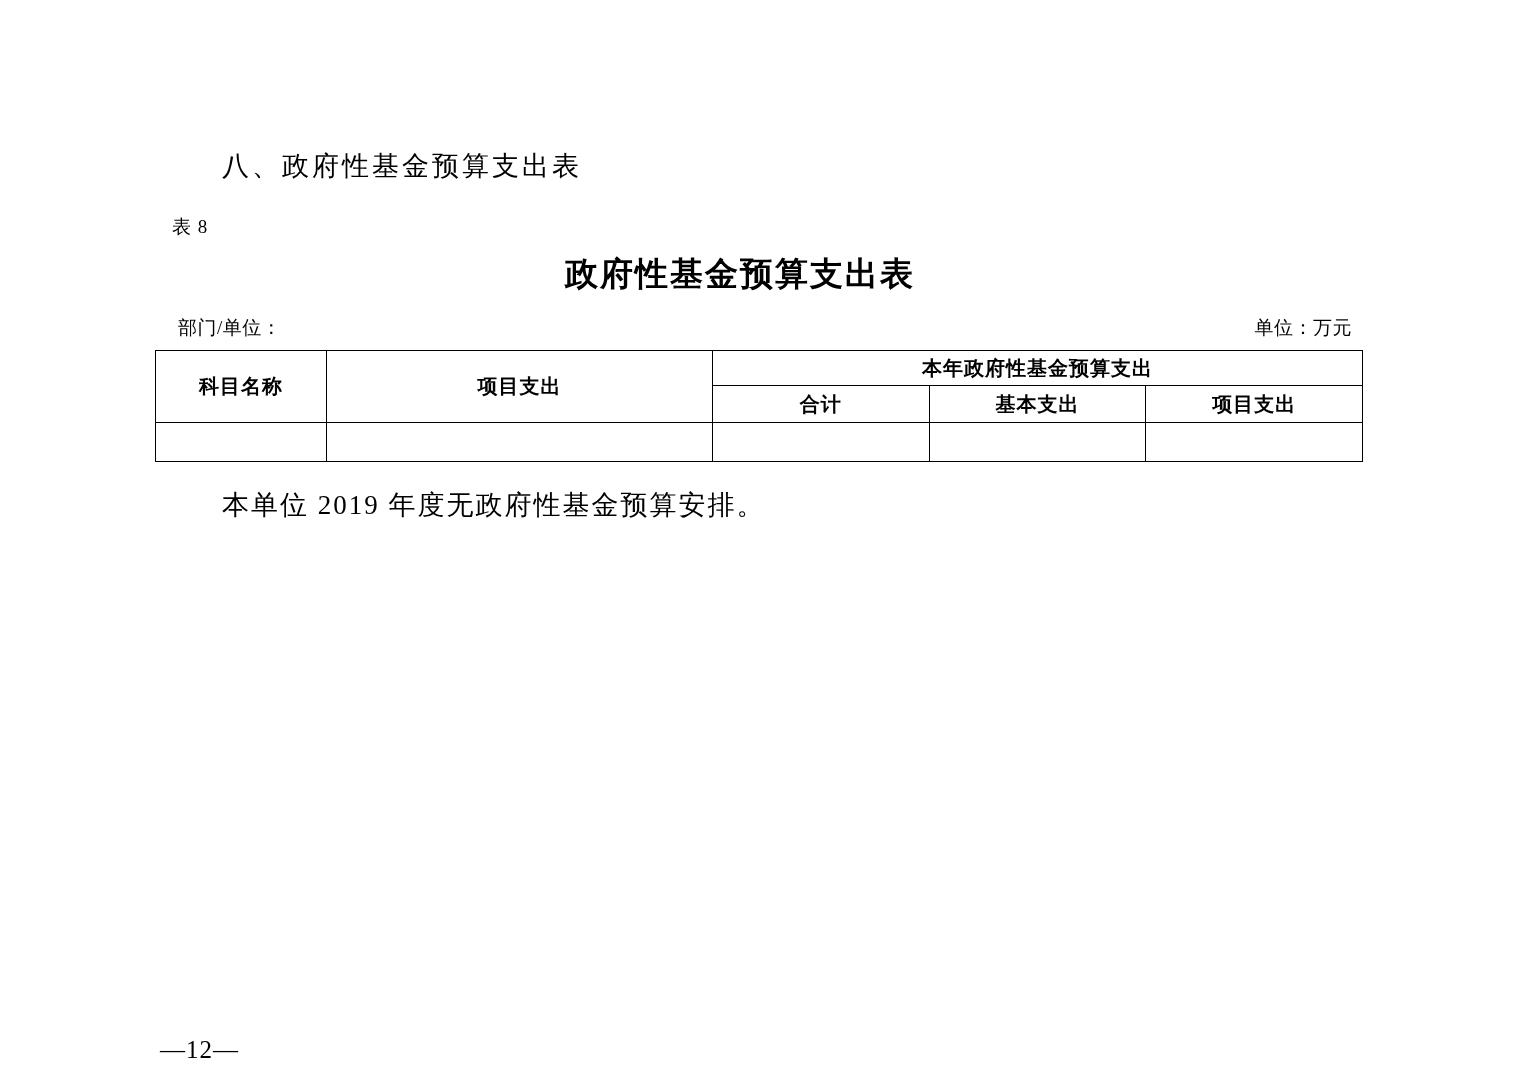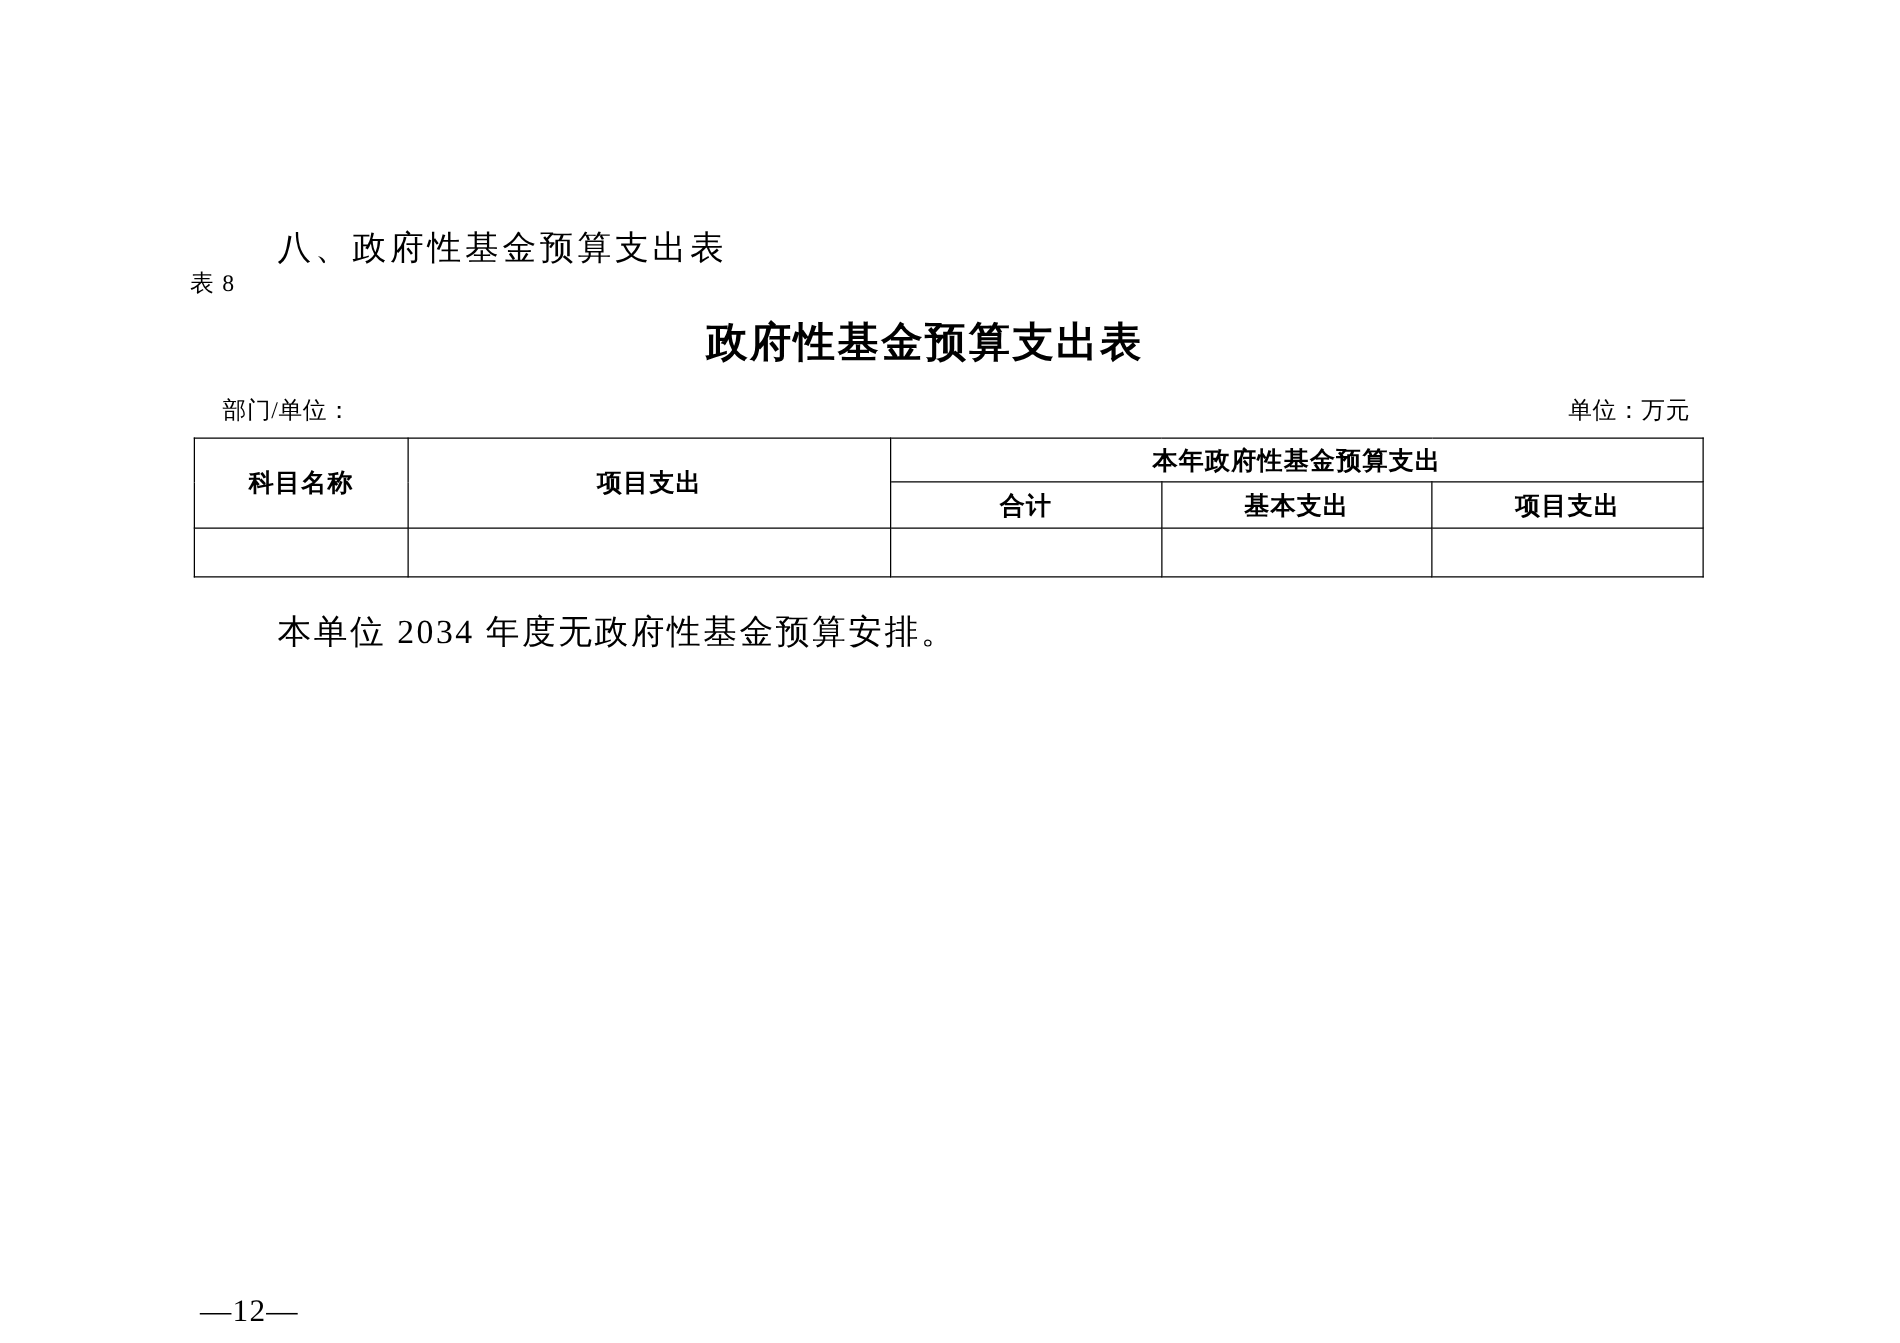--- a/index.html
+++ b/index.html
@@ -22,25 +22,24 @@
     height: 1074px;
   }
   .section-heading {
     position: absolute;
     left: 222px;
     top: 148px;
     font-size: 27px;
     letter-spacing: 3px;
     font-family: "Liberation Serif", "DejaVu Serif", serif;
     white-space: nowrap;
-    margin-top: 32px;
   }
   .table-label {
     position: absolute;
-    left: 152px;
+    left: 172px;
     top: 214px;
     font-size: 19px;
     letter-spacing: 1px;
     white-space: nowrap;
   }
   .doc-title {
     position: absolute;
     left: 0;
     top: 252px;
     width: 1480px;
@@ -139,17 +138,17 @@
       <tr class="empty-row">
         <td></td>
         <td></td>
         <td></td>
         <td></td>
         <td></td>
       </tr>
     </tbody>
   </table>
 
-  <div class="note">本单位 2034 年度无政府性基金预算安排。</div>
+  <div class="note">本单位 2019 年度无政府性基金预算安排。</div>
 
   <div class="page-number">—12—</div>
 
 </div>
 
 </body></html>

